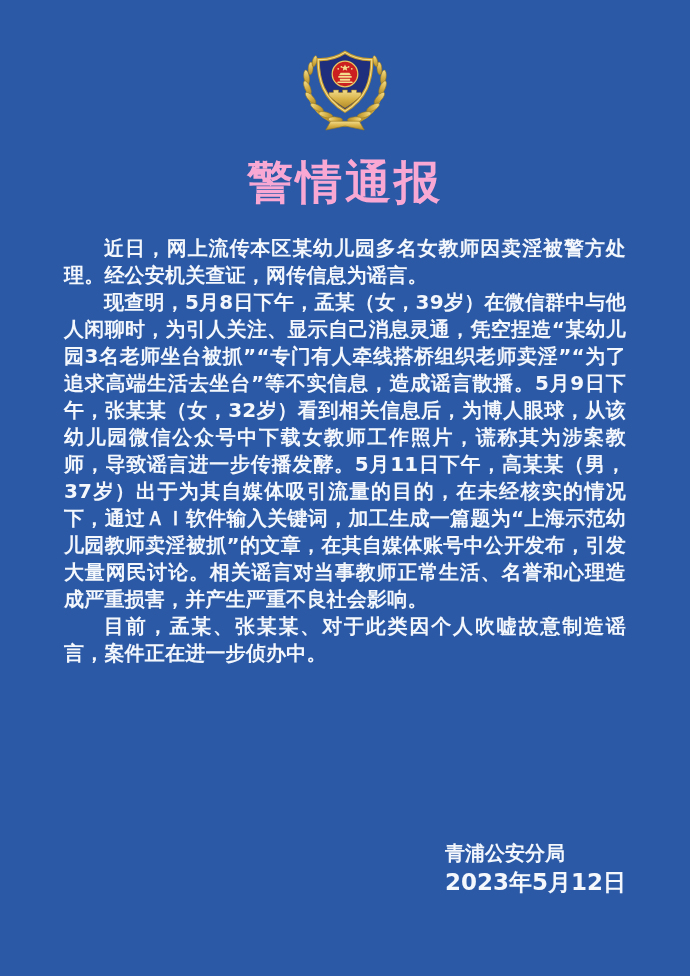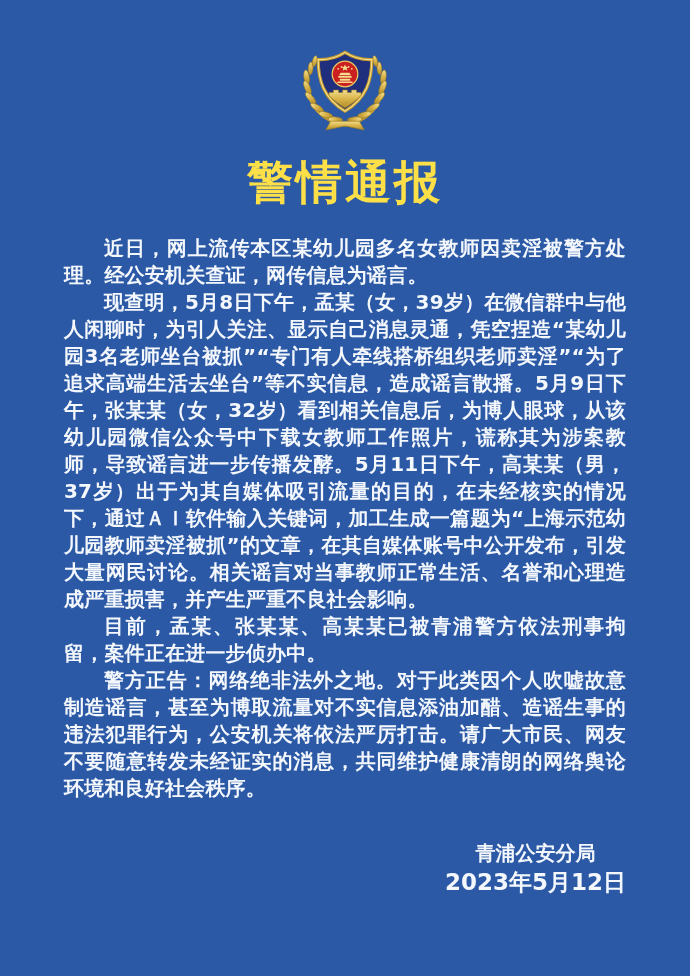--- a/index.html
+++ b/index.html
@@ -27,39 +27,39 @@
   .badge-wrap svg {
     display: block;
   }
   .title {
     margin-top: 20px;
     text-align: center;
     font-size: 46px;
     line-height: 54px;
     font-weight: 700;
     letter-spacing: 3px;
-    color: #fde047;
+    color: #f9a8d4;
   }
   .body-text {
     margin: 26px 64px 0 64px;
     font-size: 20px;
     line-height: 27px;
     font-weight: 700;
     text-align: justify;
     letter-spacing: 0.2px;
   }
   .body-text p {
     margin: 0;
     text-indent: 2em;
   }
   .signature {
     position: absolute;
     right: 64px;
     top: 840px;
-    text-align: center;
+    text-align: left;
     font-weight: 700;
   }
   .signature .issuer {
     font-size: 20px;
     line-height: 26px;
   }
   .signature .date {
     margin-top: 2px;
     font-size: 23px;
     line-height: 28px;
@@ -122,22 +122,21 @@
 
       <path d="M40,63 L40,59 L45.5,59 L45.5,56 L52,56 L52,59 L57,59 L57,56 L63,56 L63,59 L68,59 L68,56 L74.5,56 L74.5,59 L80,59 L80,63 C74,69.5 67.5,74 60,78.5 C52.5,74 46,69.5 40,63 Z" fill="url(#gold)" stroke="#9a7a1e" stroke-width="0.7"></path>
     </svg>
   </div>
 
   <div class="title">警情通报</div>
 
   <div class="body-text">
     <p>近日，网上流传本区某幼儿园多名女教师因卖淫被警方处理。经公安机关查证，网传信息为谣言。</p>
     <p>现查明，5月8日下午，孟某（女，39岁）在微信群中与他人闲聊时，为引人关注、显示自己消息灵通，凭空捏造“某幼儿园3名老师坐台被抓”“专门有人牵线搭桥组织老师卖淫”“为了追求高端生活去坐台”等不实信息，造成谣言散播。5月9日下午，张某某（女，32岁）看到相关信息后，为博人眼球，从该幼儿园微信公众号中下载女教师工作照片，谎称其为涉案教师，导致谣言进一步传播发酵。5月11日下午，高某某（男，37岁）出于为其自媒体吸引流量的目的，在未经核实的情况下，通过ＡＩ软件输入关键词，加工生成一篇题为“上海示范幼儿园教师卖淫被抓”的文章，在其自媒体账号中公开发布，引发大量网民讨论。相关谣言对当事教师正常生活、名誉和心理造成严重损害，并产生严重不良社会影响。</p>
-    <p>目前，孟某、张某某、高某某已被青浦警方依法刑事拘留，案件正在进一步侦办中。</p>
-    <p>警方正告：网络绝非法外之地。对于此类因个人吹嘘故意制造谣言，甚至为博取流量对不实信息添油加醋、造谣生事的违法犯罪行为，公安机关将依法严厉打击。请广大市民、网友不要随意转发未经证实的消息，共同维护健康清朗的网络舆论环境和良好社会秩序。</p>
+    <p>目前，孟某、张某某、对于此类因个人吹嘘故意制造谣言，案件正在进一步侦办中。</p>
   </div>
 
   <div class="signature">
     <div class="issuer">青浦公安分局</div>
     <div class="date">2023年5月12日</div>
   </div>
 
 </div>
 
 </body></html>

